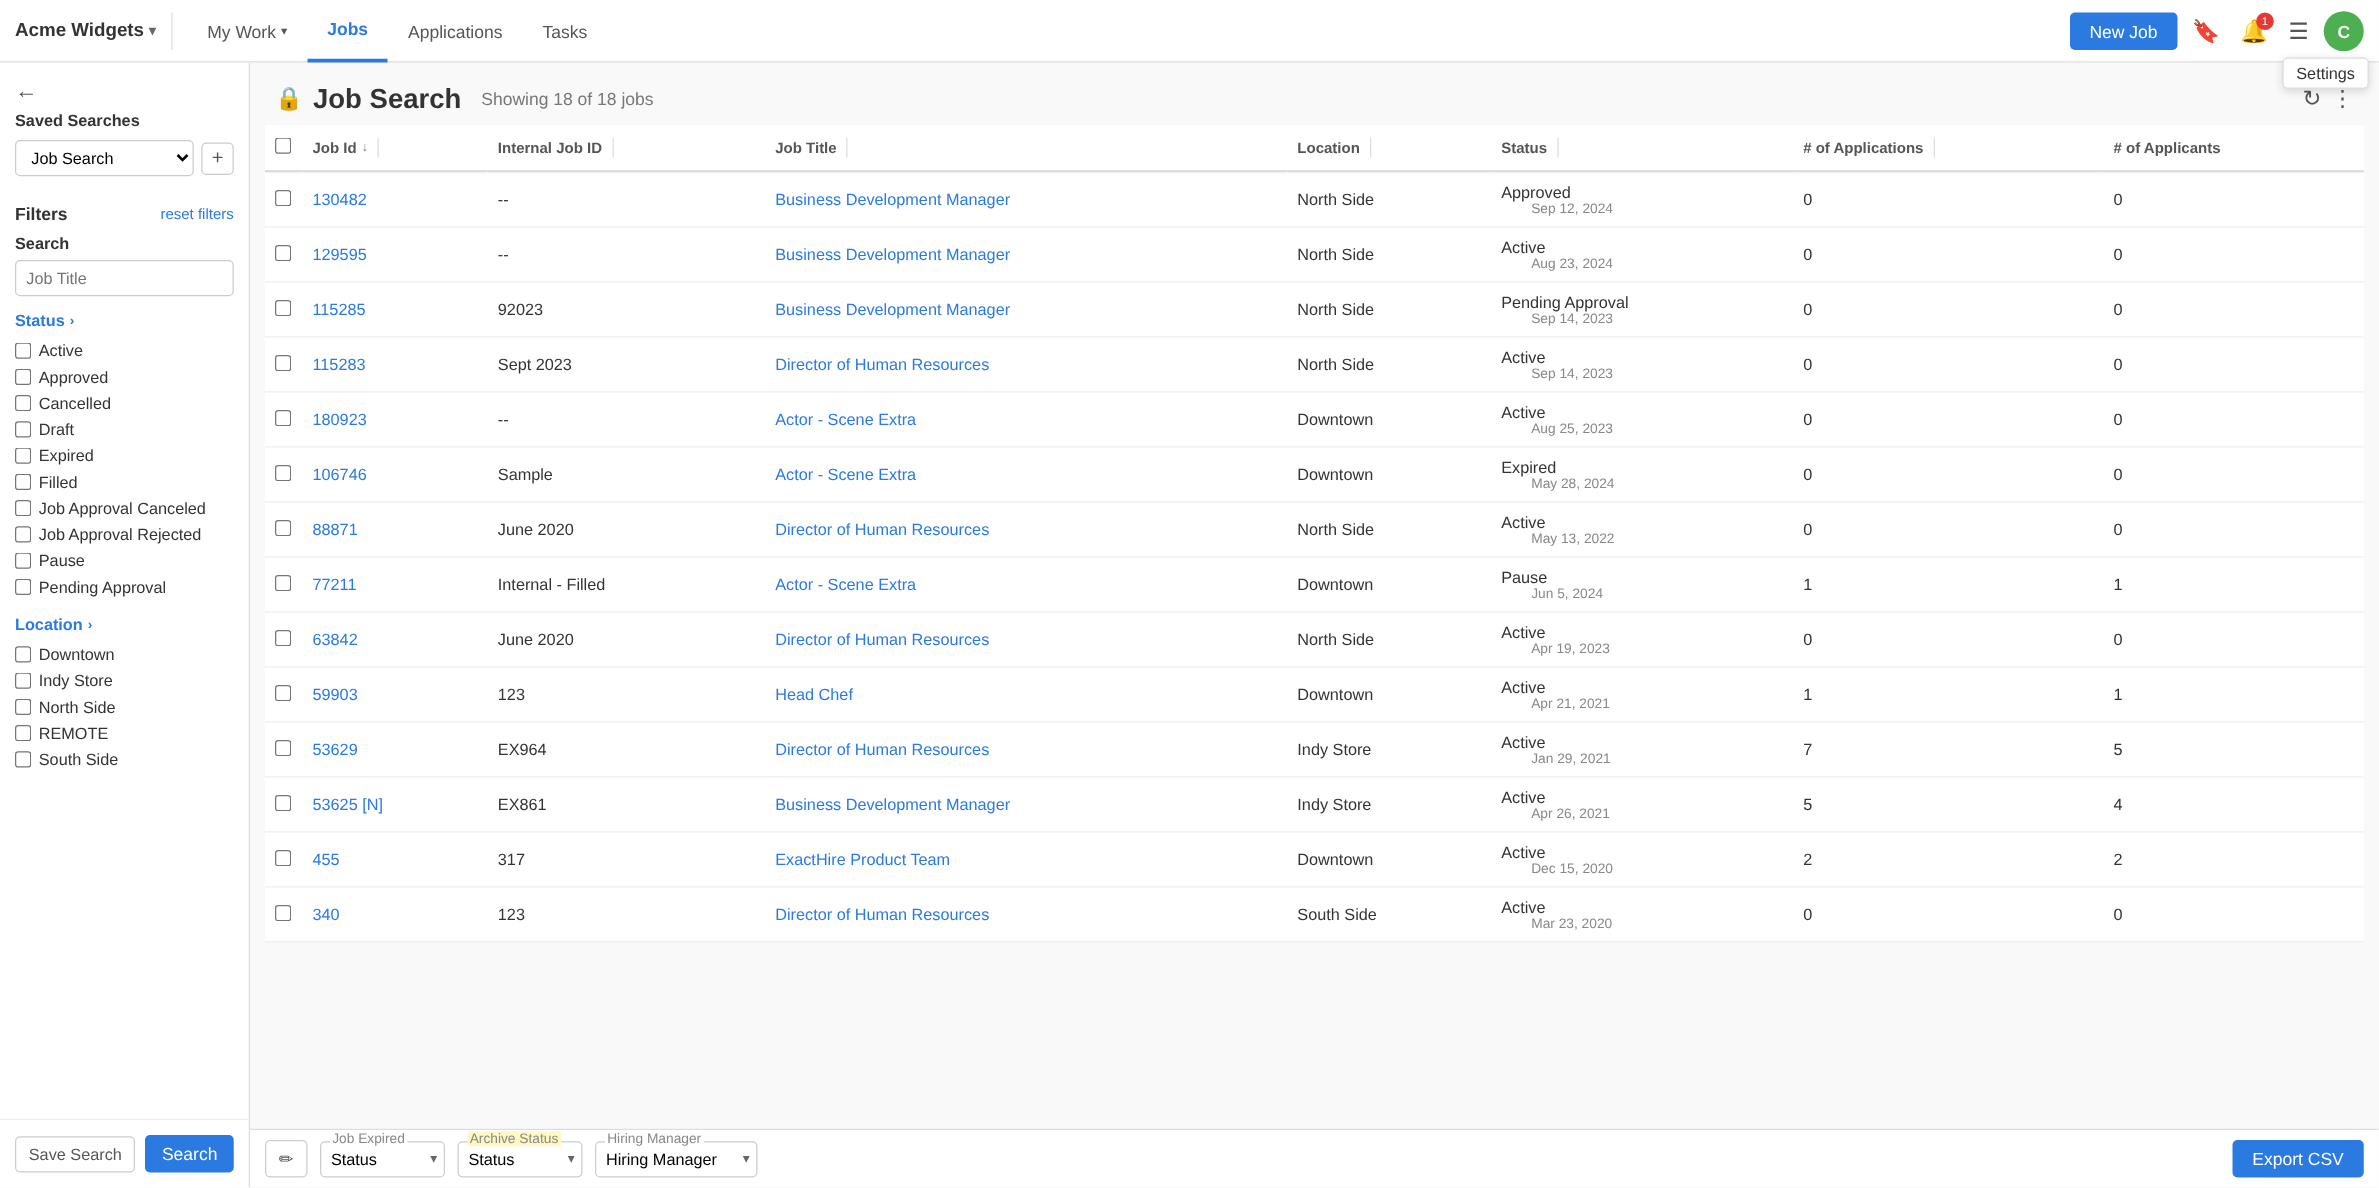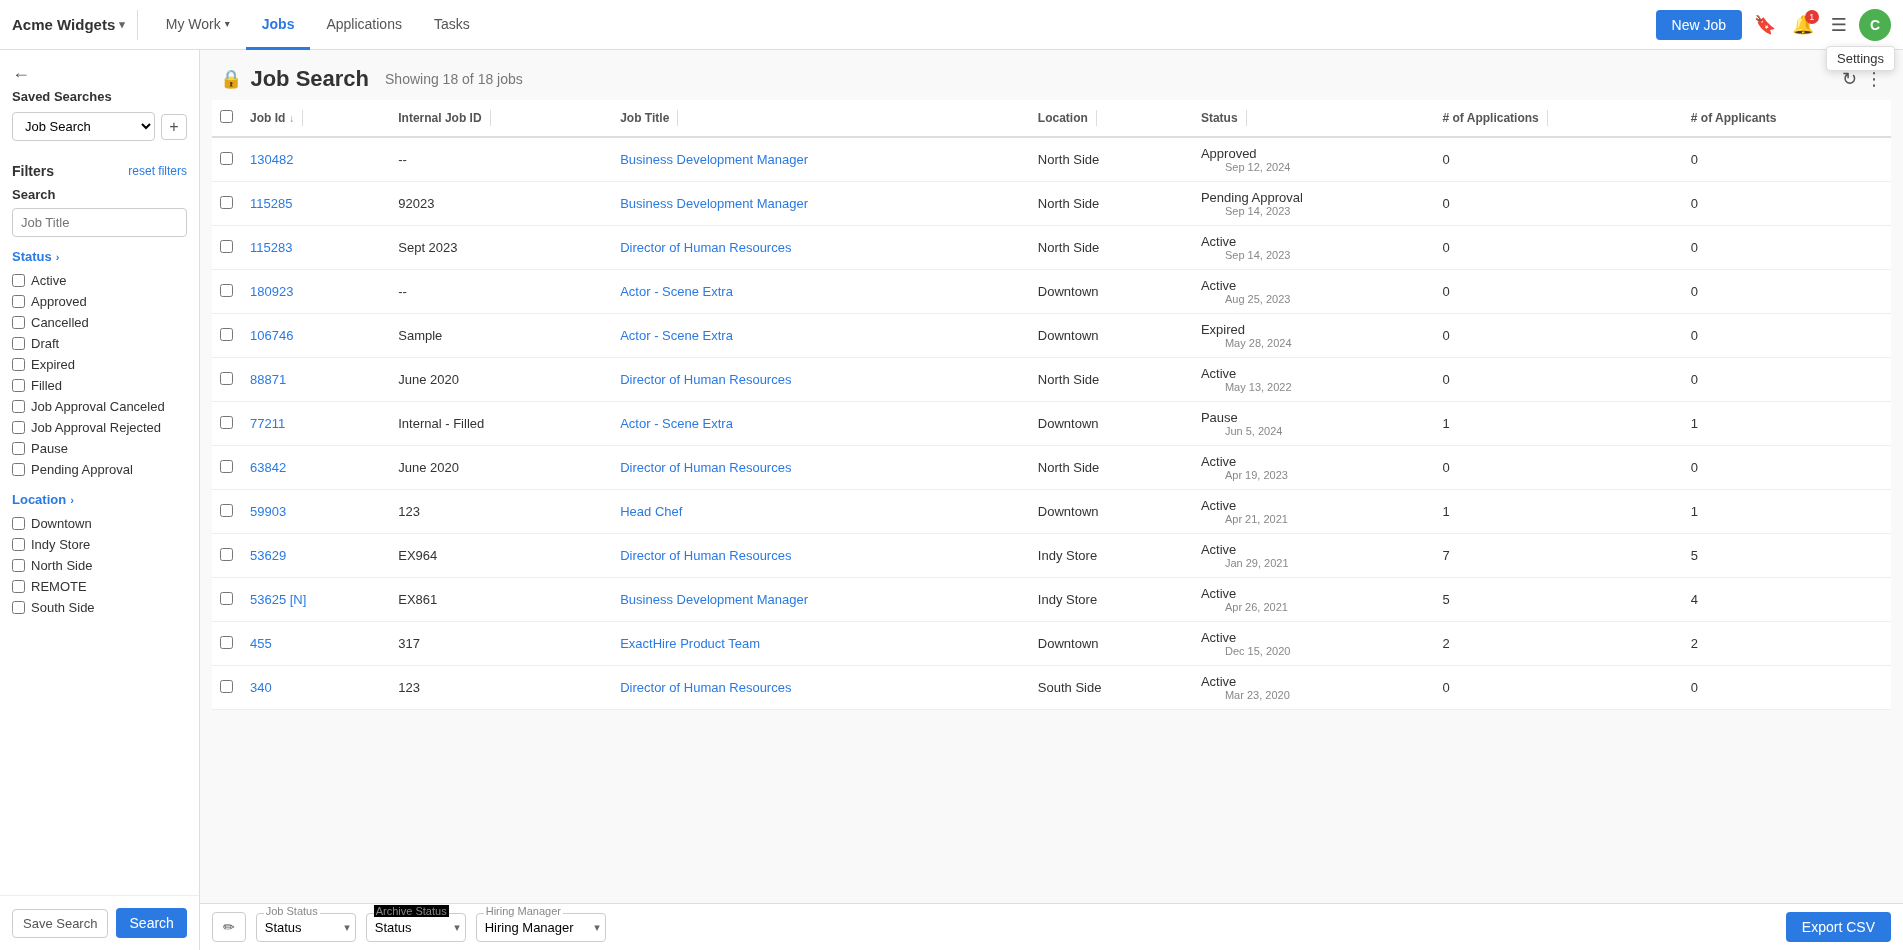--- a/index.html
+++ b/index.html
@@ -10,21 +10,21 @@
       display: flex; align-items: center; background: #fff;
       border-bottom: 1px solid #ddd; height: 50px; padding: 0 12px;
       position: relative; z-index: 100;
     }
     .top-nav-left { display: flex; align-items: center; gap: 0; }
     .brand-name { font-weight: bold; font-size: 15px; color: #333; display: flex; align-items: center; gap: 4px; cursor: pointer; }
     .brand-name .chevron { font-size: 11px; color: #666; }
     .nav-divider { width: 1px; height: 30px; background: #ddd; margin: 0 12px; }
     .nav-links { display: flex; align-items: center; gap: 0; }
     .nav-link {
-      padding: 16px 16px; height: 50px; display: flex; align-items: flex-start;
+      padding: 4px 16px; height: 50px; display: flex; align-items: center;
       cursor: pointer; color: #555; font-size: 14px; text-decoration: none;
       position: relative;
     }
     .nav-link.active { color: #2a7ae2; border-bottom: 3px solid #2a7ae2; font-weight: 600; }
     .nav-link-with-arrow { display: flex; align-items: center; gap: 4px; }
     .nav-link-arrow { font-size: 10px; }
     .top-nav-right { margin-left: auto; display: flex; align-items: center; gap: 8px; }
     .btn-new-job {
       background: #2a7ae2; color: #fff; border: none; border-radius: 4px;
       padding: 7px 16px; font-size: 14px; cursor: pointer; font-weight: 500;
@@ -388,20 +388,35 @@
       <span class="status-name">Approved</span>
       <span class="status-date">Sep 12, 2024</span>
     </td>
     <td>0</td>
     <td>0</td>
   </tr>
             <tr>
     <td class="checkbox-col">
       <input type="checkbox" style="">
     </td>
+    <td class="job-id-col">129595</td>
+    <td>--</td>
+    <td style="color:#2a7ae2;cursor:pointer;">Business Development Manager</td>
+    <td>North Side</td>
+    <td class="status-cell">
+      <span class="status-name">Active</span>
+      <span class="status-date">Aug 23, 2024</span>
+    </td>
+    <td>0</td>
+    <td>0</td>
+  </tr>
+            <tr>
+    <td class="checkbox-col">
+      <input type="checkbox" style="">
+    </td>
     <td class="job-id-col">115285</td>
     <td>92023</td>
     <td style="color:#2a7ae2;cursor:pointer;">Business Development Manager</td>
     <td>North Side</td>
     <td class="status-cell">
       <span class="status-name">Pending Approval</span>
       <span class="status-date">Sep 14, 2023</span>
     </td>
     <td>0</td>
     <td>0</td>
@@ -572,30 +587,30 @@
     <td>0</td>
   </tr>
           </tbody>
       </table>
     </div>
 
     <div class="bottom-bar">
       <button class="bottom-edit-btn">✏</button>
 
       <div class="select-container" style="position:relative; display:inline-block;">
-        <span class="select-label" style="position:absolute;top:-8px;left:8px;font-size:11px;color:#888;background:#fff;padding:0 2px;z-index:1;">Job Status</span>
+        <span class="select-label" style="position:absolute;top:-8px;left:8px;font-size:11px;color:#888;background:#fff;padding:0 2px;z-index:1;">Job Expired</span>
         <div class="select-wrapper">
           <select class="bottom-select" style="padding-left:8px;padding-right:28px;min-width:100px;">
             <option>Status</option>
           </select>
         </div>
       </div>
 
       <div class="select-container" style="position:relative; display:inline-block;">
-        <span class="select-label" style="position:absolute;top:-8px;left:8px;font-size:11px;color:#888;background:#000000;padding:0 2px;z-index:1;">Archive Status</span>
+        <span class="select-label" style="position:absolute;top:-8px;left:8px;font-size:11px;color:#888;background:#fef9c3;padding:0 2px;z-index:1;">Archive Status</span>
         <div class="select-wrapper">
           <select class="bottom-select" style="padding-left:8px;padding-right:28px;min-width:100px;">
             <option>Status</option>
           </select>
         </div>
       </div>
 
       <div class="select-container" style="position:relative; display:inline-block;">
         <span class="select-label" style="position:absolute;top:-8px;left:8px;font-size:11px;color:#888;background:#fff;padding:0 2px;z-index:1;">Hiring Manager</span>
         <div class="select-wrapper">

